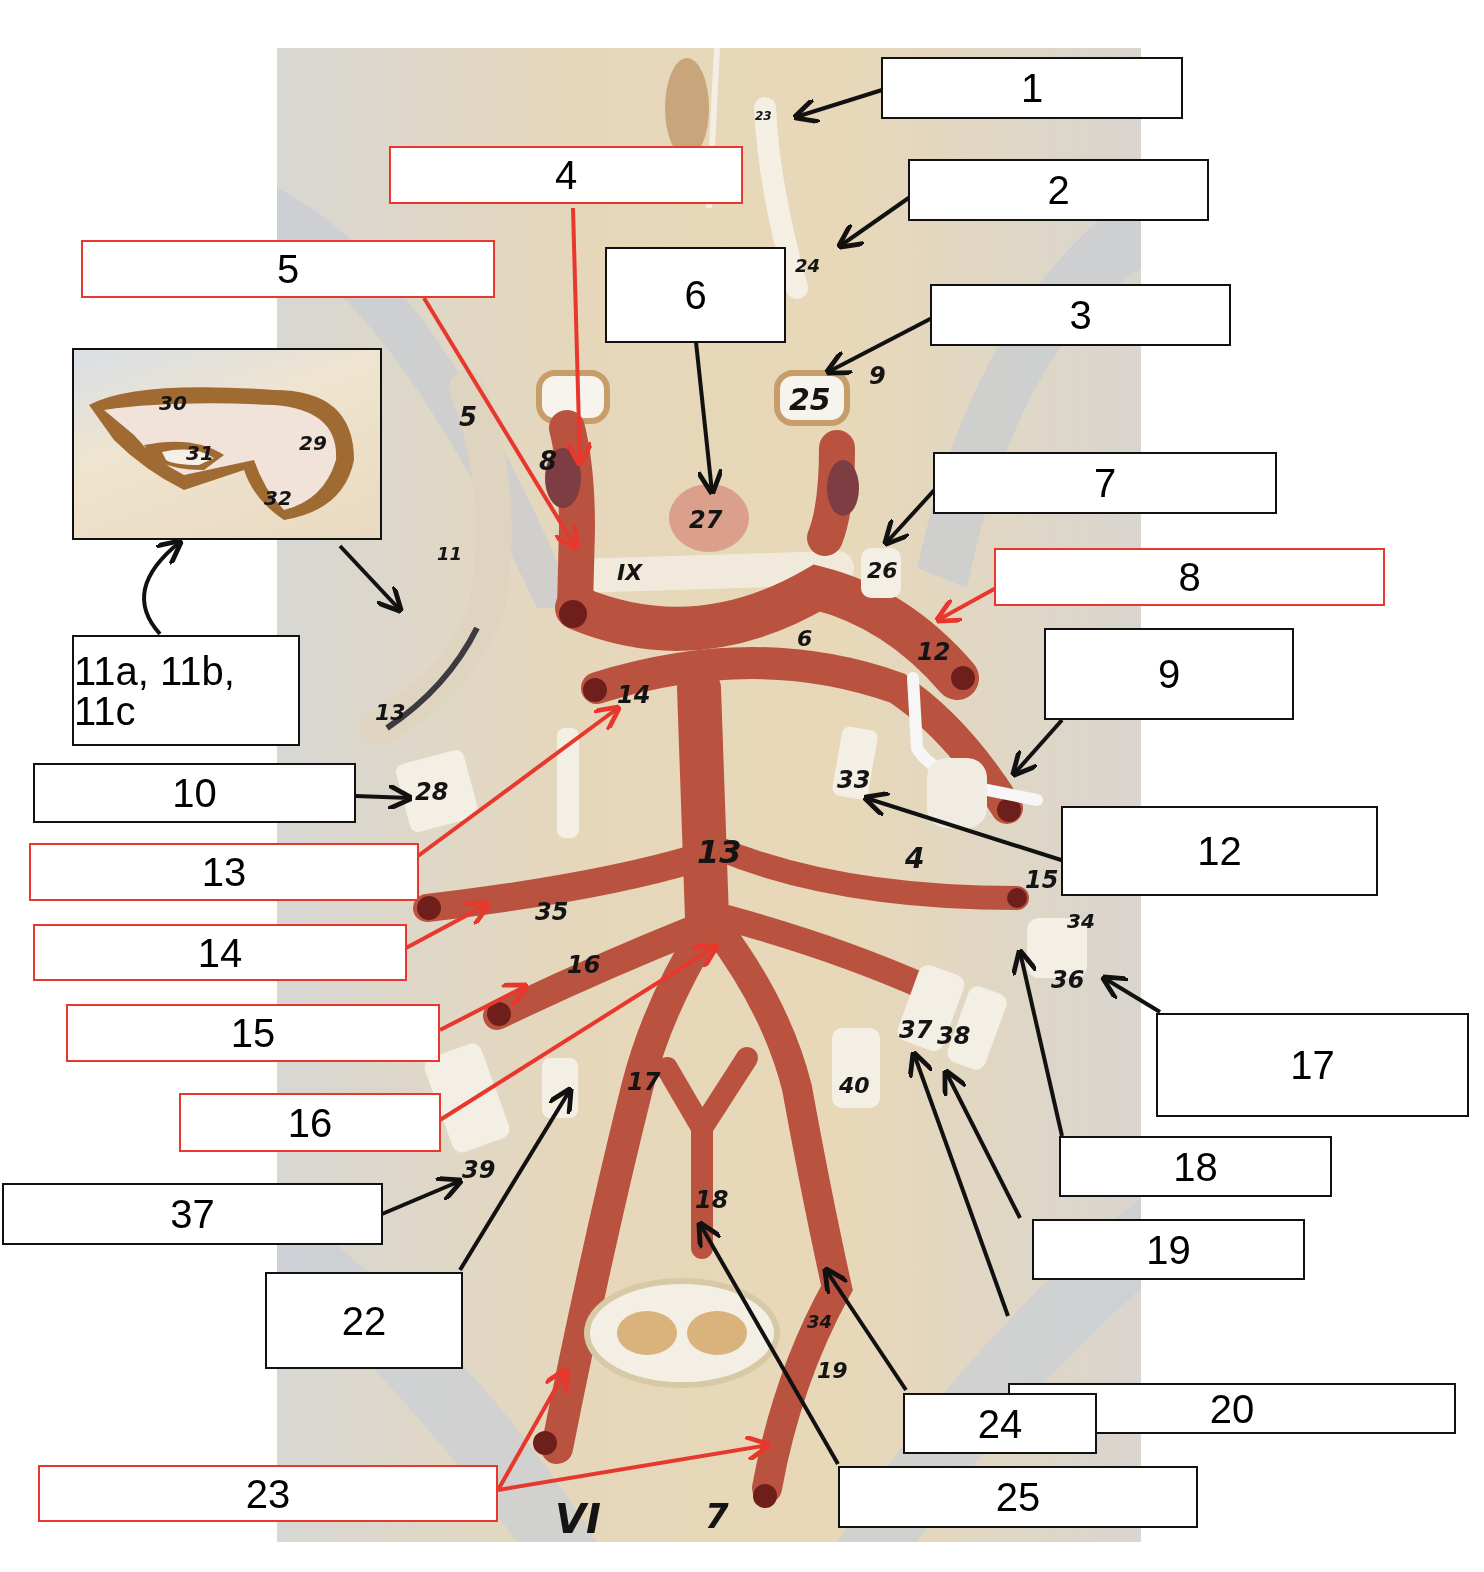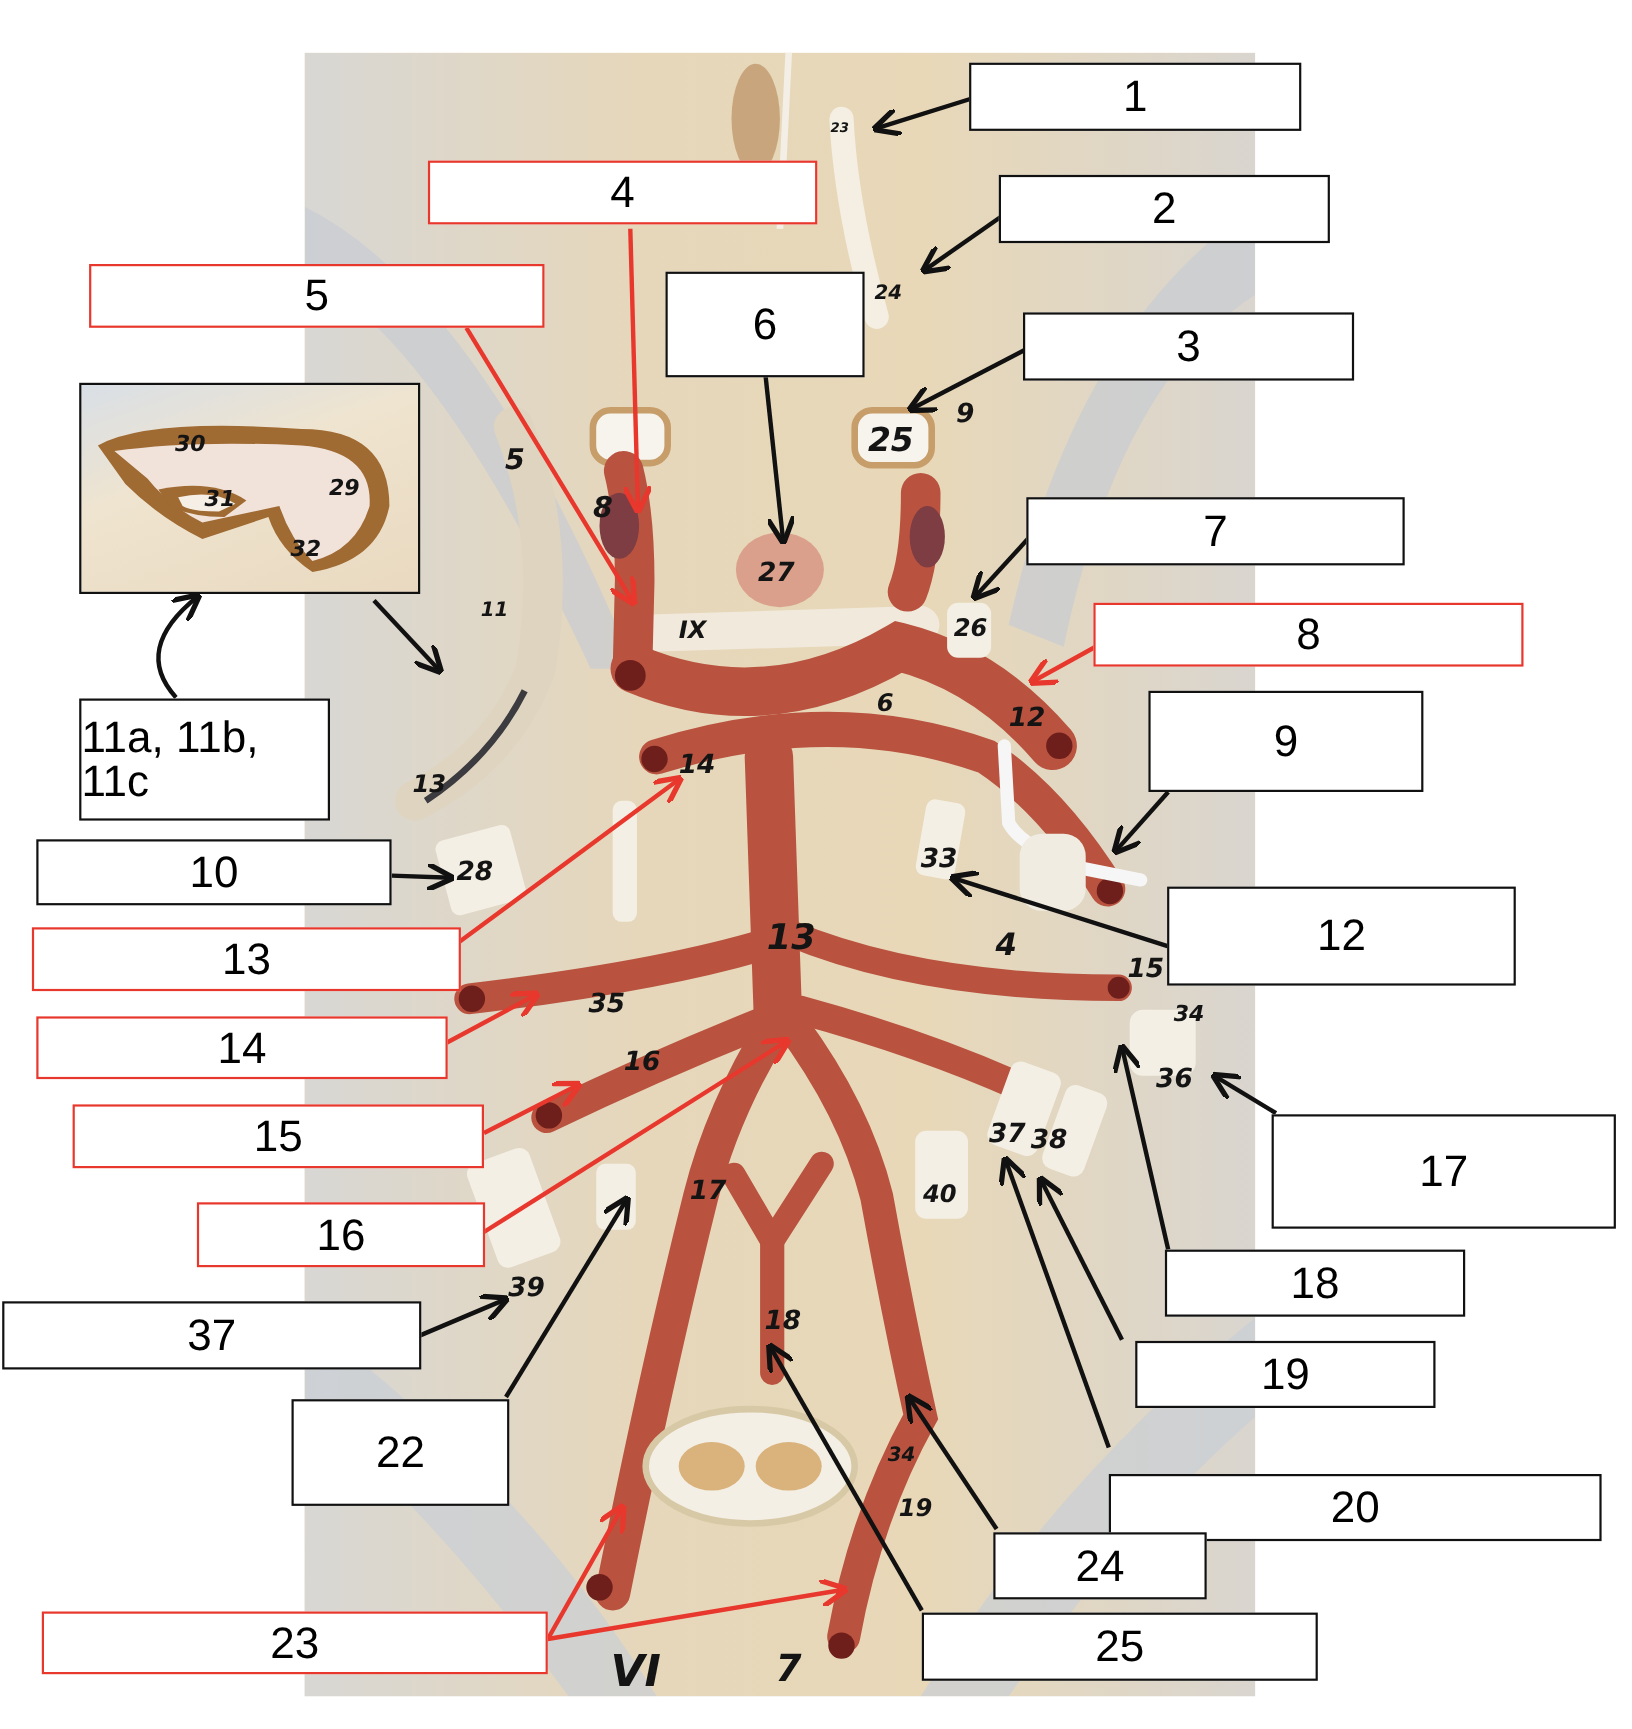--- a/index.html
+++ b/index.html
@@ -252,21 +252,21 @@
     </div>
   <div class="label-box" style="left:1156px;top:1013px;width:313px;height:104px;">
       <span>17</span>
     </div>
   <div class="label-box" style="left:1059px;top:1136px;width:273px;height:61px;">
       <span>18</span>
     </div>
   <div class="label-box" style="left:1032px;top:1219px;width:273px;height:61px;">
       <span>19</span>
     </div>
-  <div class="label-box" style="left:1008px;top:1340px;width:448px;height:61px;">
+  <div class="label-box" style="left:1008px;top:1383px;width:448px;height:51px;">
       <span>20</span>
     </div>
   <div class="label-box" style="left:2px;top:1183px;width:381px;height:62px;">
       <span>37</span>
     </div>
   <div class="label-box" style="left:265px;top:1272px;width:198px;height:97px;">
       <span>22</span>
     </div>
   <div class="label-box red" style="left:38px;top:1465px;width:460px;height:57px;">
       <span>23</span>

